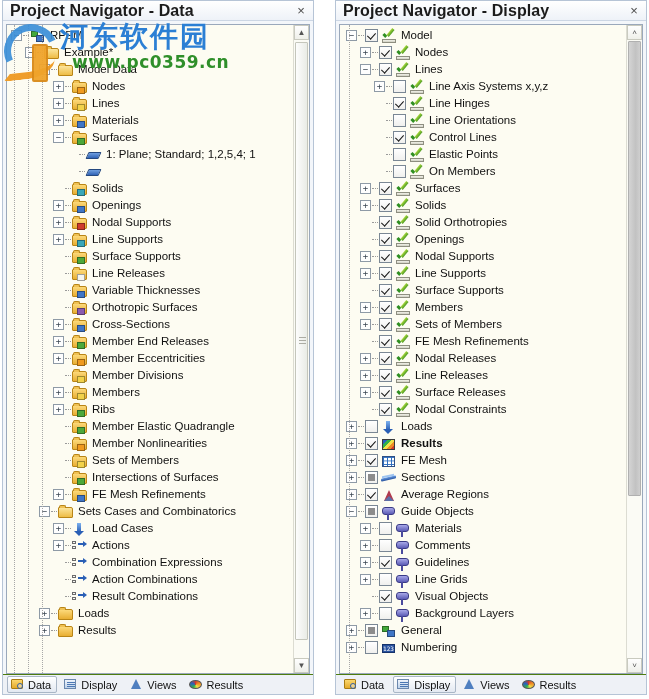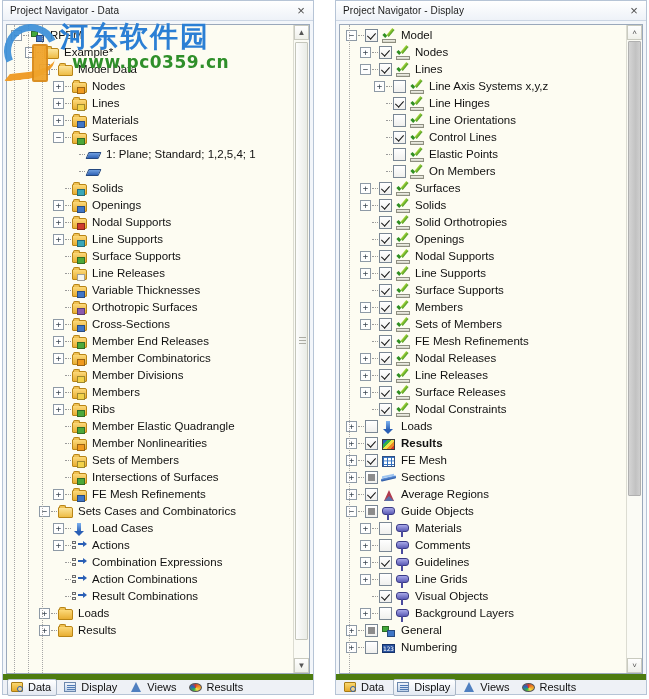--- a/index.html
+++ b/index.html
@@ -38,22 +38,22 @@
     height:20px;
     flex:0 0 20px;
     background:linear-gradient(#ffffff,#eef2f8);
     border-bottom:1px solid #ccd6e4;
     display:flex;
     align-items:center;
     padding:0 4px 0 7px;
     box-sizing:border-box;
   }
   .titlebar .ttl{
-    font-size:10px;
-    font-weight:normal;
+    font-size:16px;
+    font-weight:bold;
     color:#1b1b1b;
     letter-spacing:.1px;
     white-space:nowrap;
     flex:1 1 auto;
   }
   .closebtn{
     width:16px;height:16px;
     flex:0 0 16px;
     display:flex;align-items:center;justify-content:center;
     color:#4c4c4c;
@@ -346,21 +346,21 @@
 
   
   .tabstrip{
     flex:0 0 20px;
     height:20px;
     display:flex;
     align-items:center;
     gap:3px;
     padding:0 4px;
     background:#eef1f6;
-    border-top:6px solid #4d7c0f;
+    border-top:1px solid #4d7c0f;
     box-sizing:border-box;
   }
   .tab{
     display:flex;align-items:center;
     gap:3px;
     height:17px;
     padding:0 5px 0 3px;
     font-size:11px;
     color:#111;
     border:1px solid transparent;
@@ -659,21 +659,21 @@
           </div>
           <div class="row">
             <span class="indent" style="width: 44px;"></span>
             <span class="expander box">+</span>
             <span class="dashpad"></span>
             <span class="ico">
               <span class="ic-folder">
                 <span class="glyph g-orange"></span>
               </span>
             </span>
-            <span class="lbl">Member Combinatorics</span>
+            <span class="lbl">Member Eccentricities</span>
           </div>
           <div class="row">
             <span class="indent" style="width: 44px;"></span>
             <span class="expander"></span>
             <span class="dashpad"></span>
             <span class="ico">
               <span class="ic-folder">
                 <span class="glyph g-yellow"></span>
               </span>
             </span>

